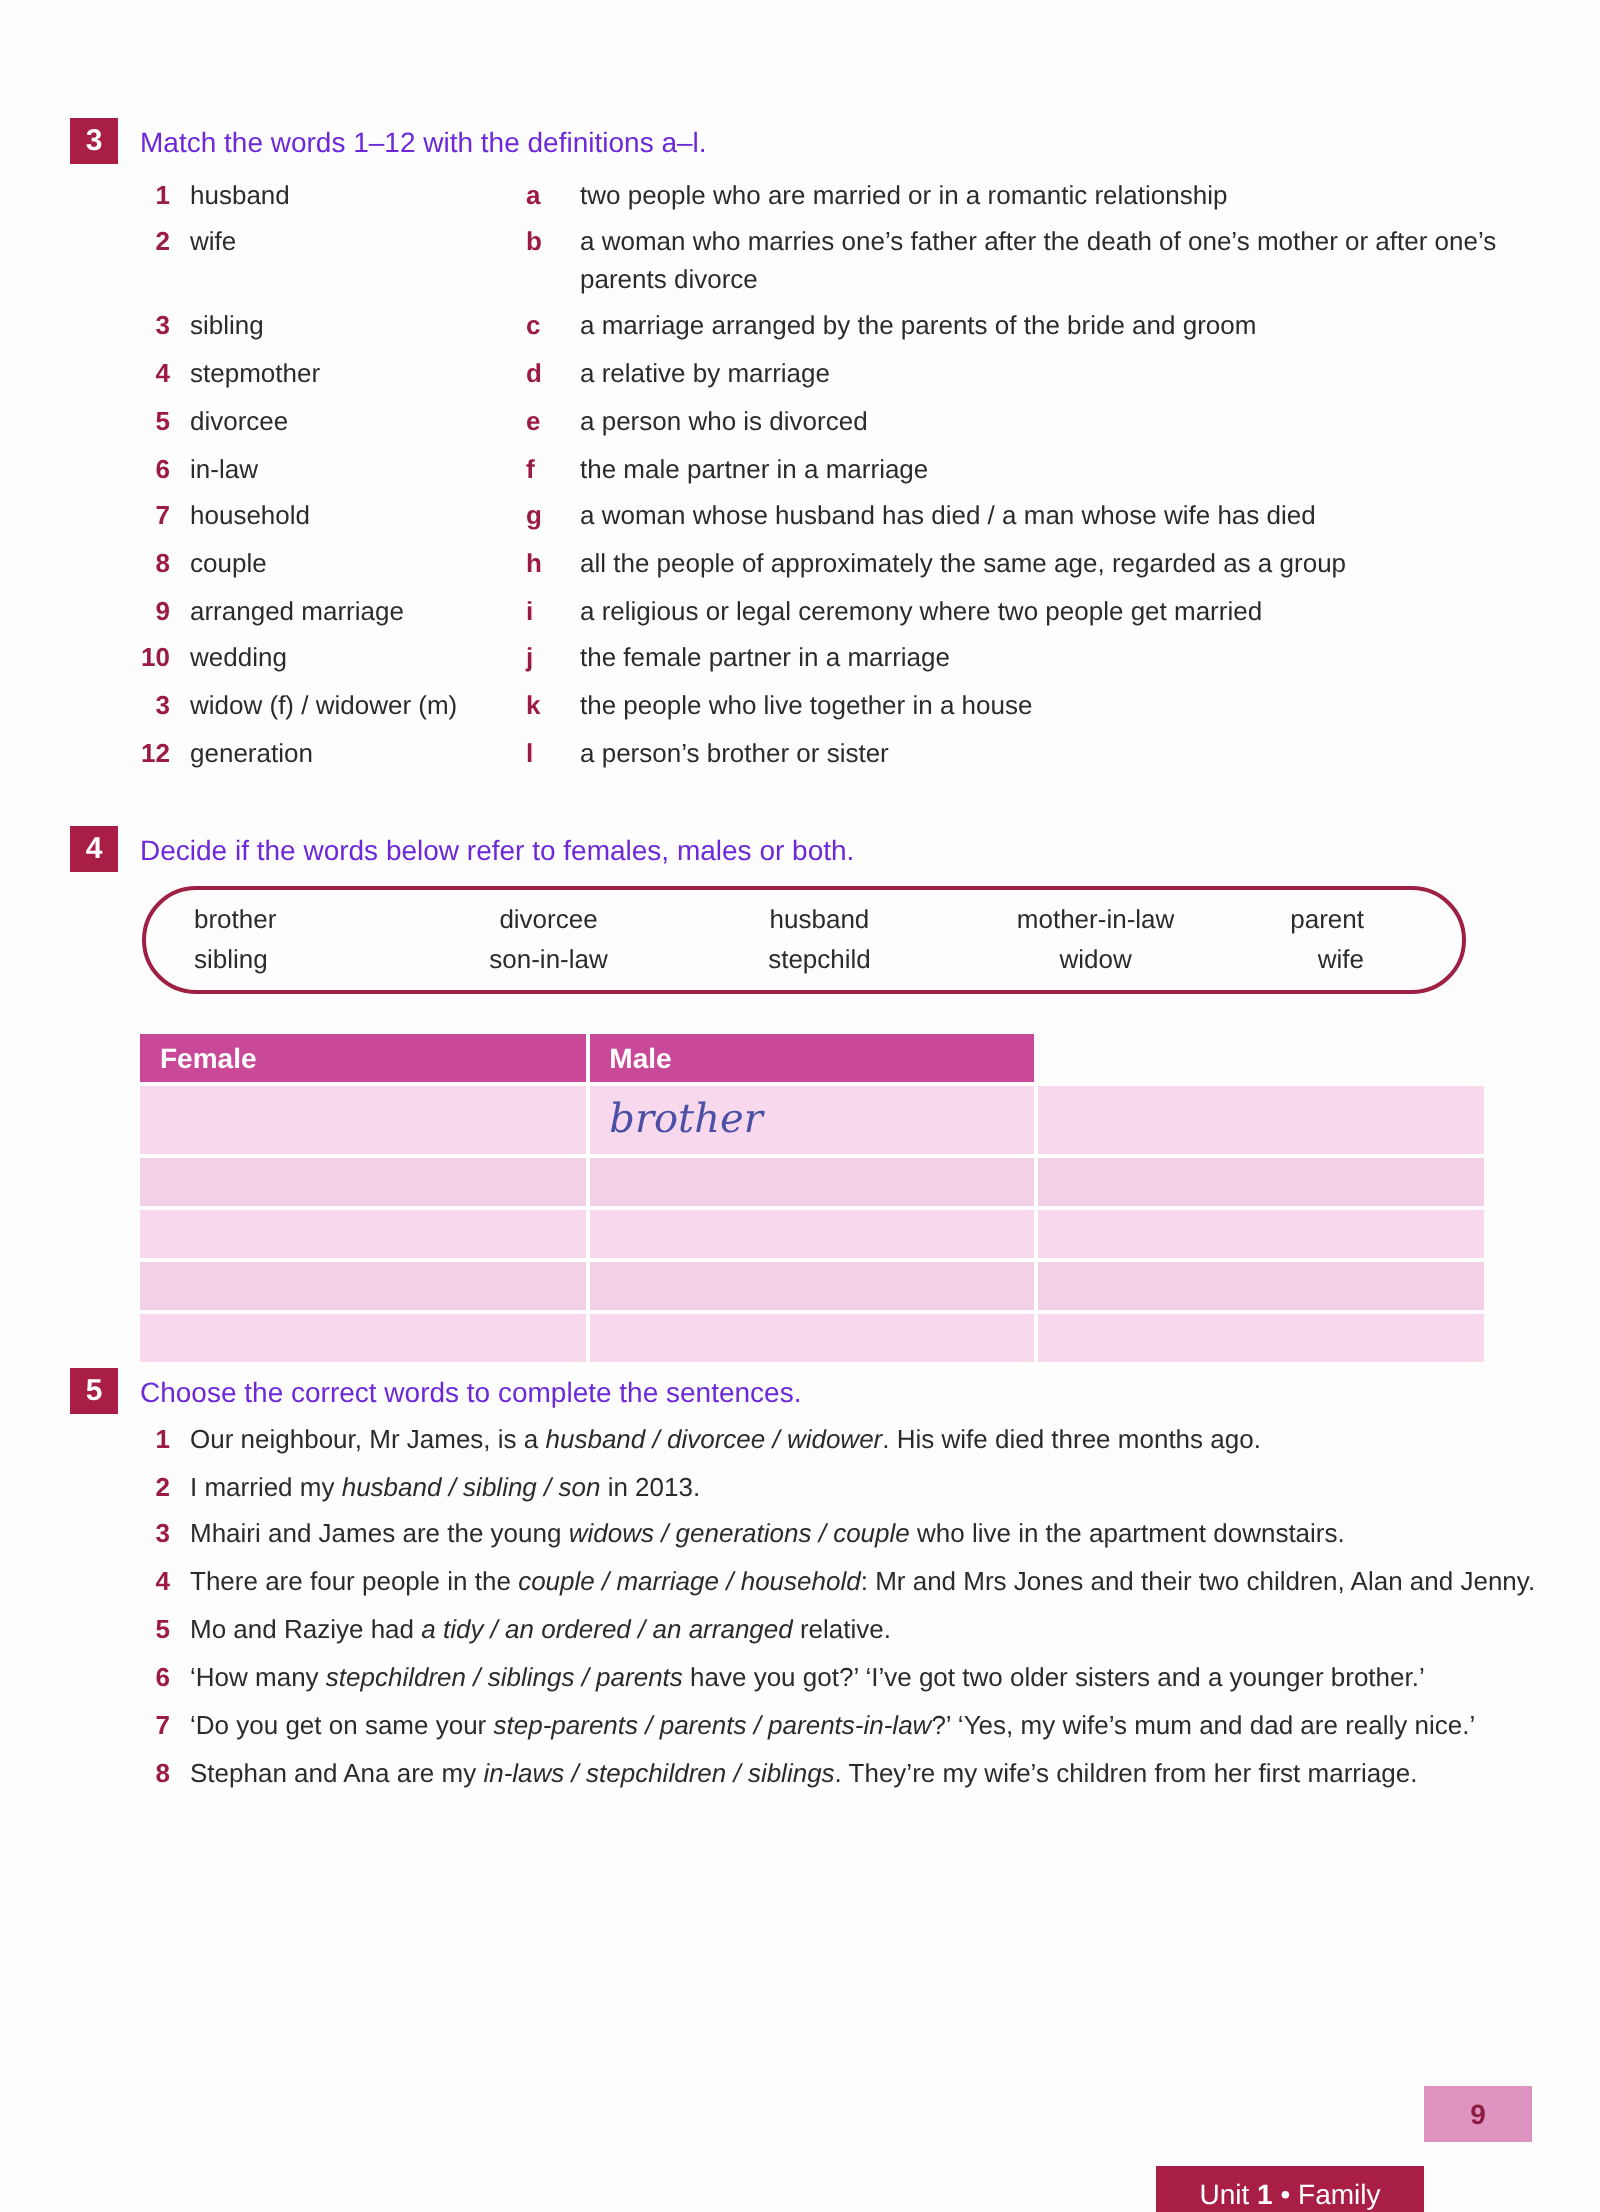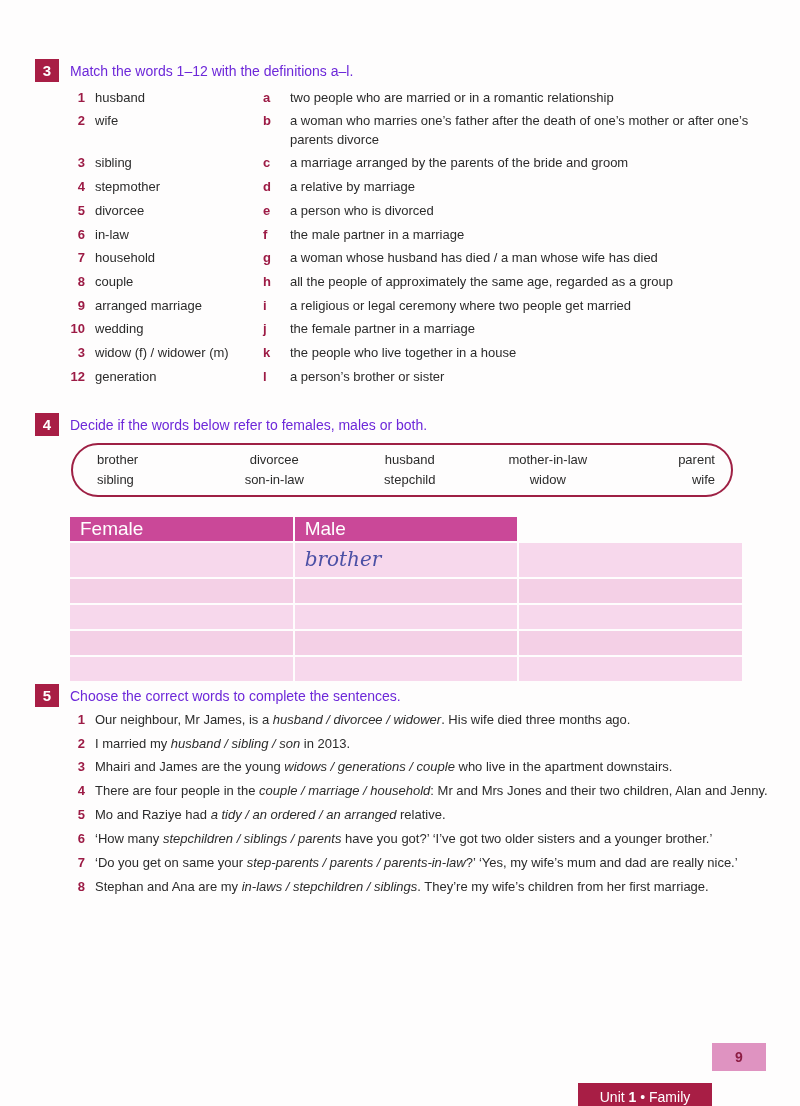--- a/index.html
+++ b/index.html
@@ -20,26 +20,26 @@
   .match-row .num { text-align:right; font-weight:bold; color:#9c1b45; }
   .match-row .letter { font-weight:bold; color:#9c1b45; }
 
   
   .word-box { position:absolute; left:71px; top:443px; width:662px; height:54px;
               border:2px solid #9e2044; border-radius:27px; display:grid;
               grid-template-columns:1.02fr 1.08fr 1.02fr 1.12fr 0.86fr; grid-auto-rows:20px;
               padding-top:7px; font-size:13px; }
   .word-box .cell { text-align:center; }
   .word-box .c0 { text-align:left; padding-left:24px; }
-  .word-box .c4 { text-align:right; padding-right:16px; }
+  .word-box .c4 { text-align:right; padding-right:49px; }
 
   
   .f-table { position:absolute; left:70px; top:517px; width:672px; }
   .f-head { display:grid; grid-template-columns:1fr 1fr 1fr; gap:2px; }
-  .f-head .hcell { background:#ca4898; color:#ffffff; font-weight:normal; font-size:19px;
+  .f-head .hcell { background:#ca4898; color:#ffffff; font-weight:bold; font-size:14px;
                    height:24px; line-height:24px; padding-left:10px; }
   .f-row { display:grid; grid-template-columns:1fr 1fr 1fr; gap:2px; margin-top:2px; }
   .f-row .bcell { background:#f7d8ec; height:24px; }
   .f-row.alt .bcell { background:#f4d0e6; }
   .f-row.first .bcell { height:34px; }
   .bcell.handwritten { font-family:"DejaVu Serif", serif; font-style:italic; color:#4b50a5;
                        font-size:20px; padding:4px 0 0 10px; }
 
   
   .sent-list { position:absolute; left:63px; top:708px; right:24px; }

